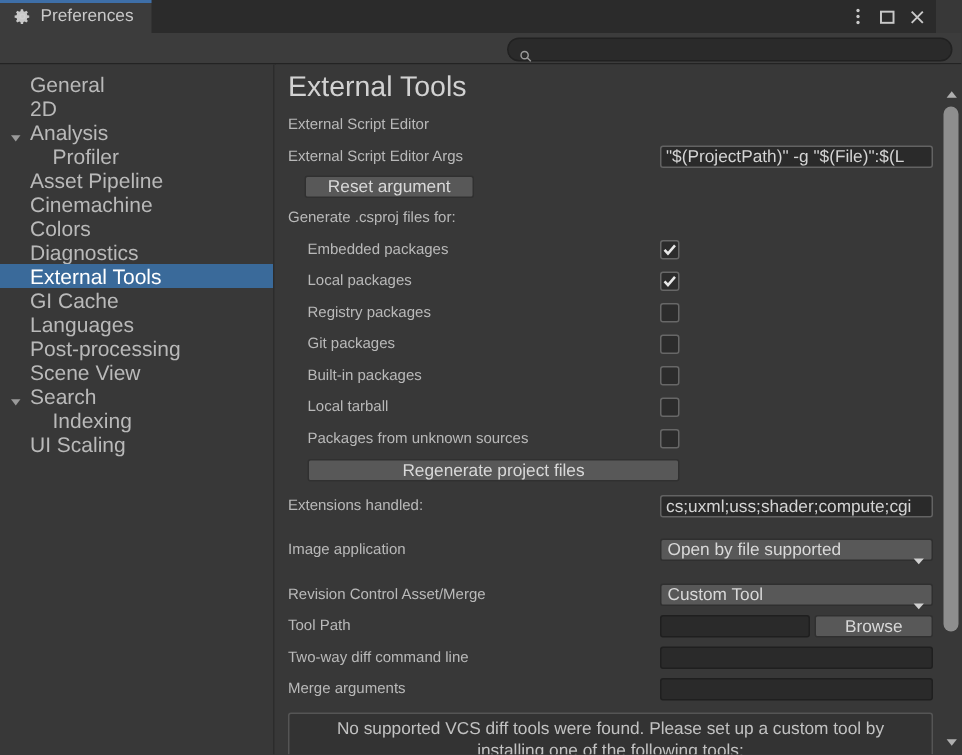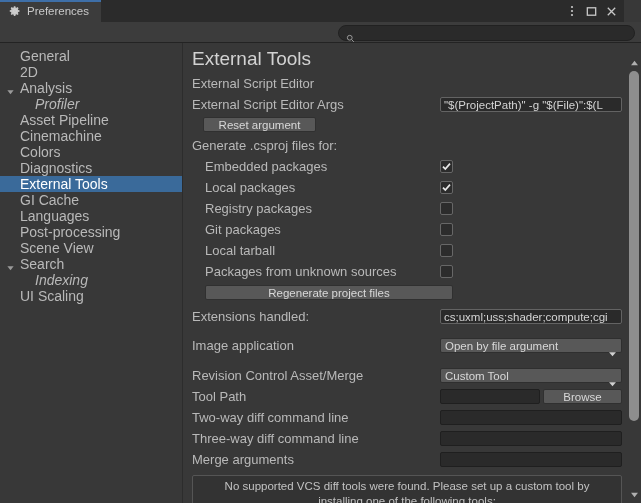--- a/index.html
+++ b/index.html
@@ -81,21 +81,21 @@
     padding-top: 5px;
   }
   .side-item {
     position: relative;
     height: 16px;
     display: flex; align-items: center;
     font-size: 14px; color: #b9b9b9;
     padding-left: 20px;
     white-space: nowrap;
   }
-  .side-item.indent { padding-left: 35px; font-style: italic; }
+  .side-item.indent { padding-left: 35px; }
   .side-item.selected { background: #3a6a9a; color: #ffffff; }
   .foldout {
     position: absolute; left: 6px; top: 50%;
     transform: translateY(-50%);
     width: 9px; height: 9px; display: block;
   }
 
   
   .main {
     position: absolute; left: 184px; top: 43px;
@@ -111,21 +111,21 @@
   .content { position: absolute; left: 0; top: 33px; width: 438px; }
 
   .row {
     position: relative;
     height: 15px;
     margin-bottom: 6px;
   }
   .row.tight { margin-bottom: 5px; text-align: center; }
   .lbl {
     position: absolute; left: 8px; top: 0;
-    font-size: 13px; color: #b9b9b9;
+    font-size: 10px; color: #b9b9b9;
     line-height: 15px; white-space: nowrap;
   }
   .lbl.sub { left: 21px; }
 
   .field {
     position: absolute; left: 256px; top: 0;
     width: 182px; height: 15px;
   }
 
   .dropdown {
@@ -377,20 +377,24 @@
       <div class="checkrow">
         <span class="lbl sub">Registry packages</span>
         <div class="checkbox"></div>
       </div>
 
       <div class="checkrow">
         <span class="lbl sub">Git packages</span>
         <div class="checkbox"></div>
       </div>
 
+      <div class="checkrow">
+        <span class="lbl sub">Built-in packages</span>
+        <div class="checkbox"></div>
+      </div>
 
       <div class="checkrow">
         <span class="lbl sub">Local tarball</span>
         <div class="checkbox"></div>
       </div>
 
       <div class="checkrow">
         <span class="lbl sub">Packages from unknown sources</span>
         <div class="checkbox"></div>
       </div>
@@ -407,21 +411,21 @@
           <div class="textfield">
             <span>cs;uxml;uss;shader;compute;cgi</span>
           </div>
         </div>
       </div>
 
       <div class="row" style="margin-bottom:15px;">
         <span class="lbl">Image application</span>
         <div class="field">
           <div class="dropdown">
-            <span>Open by file argument</span>
+            <span>Open by file supported</span>
           </div>
           <span class="caret">
             <svg viewBox="0 0 10 7" width="9" height="6">
                 <path d="M1 1.5 L9 1.5 L5 6 Z" fill="#d0d0d0"></path>
               </svg>
           </span>
         </div>
       </div>
 
       <div class="row">
@@ -452,28 +456,20 @@
 
       <div class="row">
         <span class="lbl">Two-way diff command line</span>
         <div class="field">
           <div class="textfield plain">
             <span></span>
           </div>
         </div>
       </div>
 
-      <div class="row">
-        <span class="lbl">Three-way diff command line</span>
-        <div class="field">
-          <div class="textfield plain">
-            <span></span>
-          </div>
-        </div>
-      </div>
 
       <div class="row" style="margin-bottom:8px;">
         <span class="lbl">Merge arguments</span>
         <div class="field">
           <div class="textfield plain">
             <span></span>
           </div>
         </div>
       </div>
 

